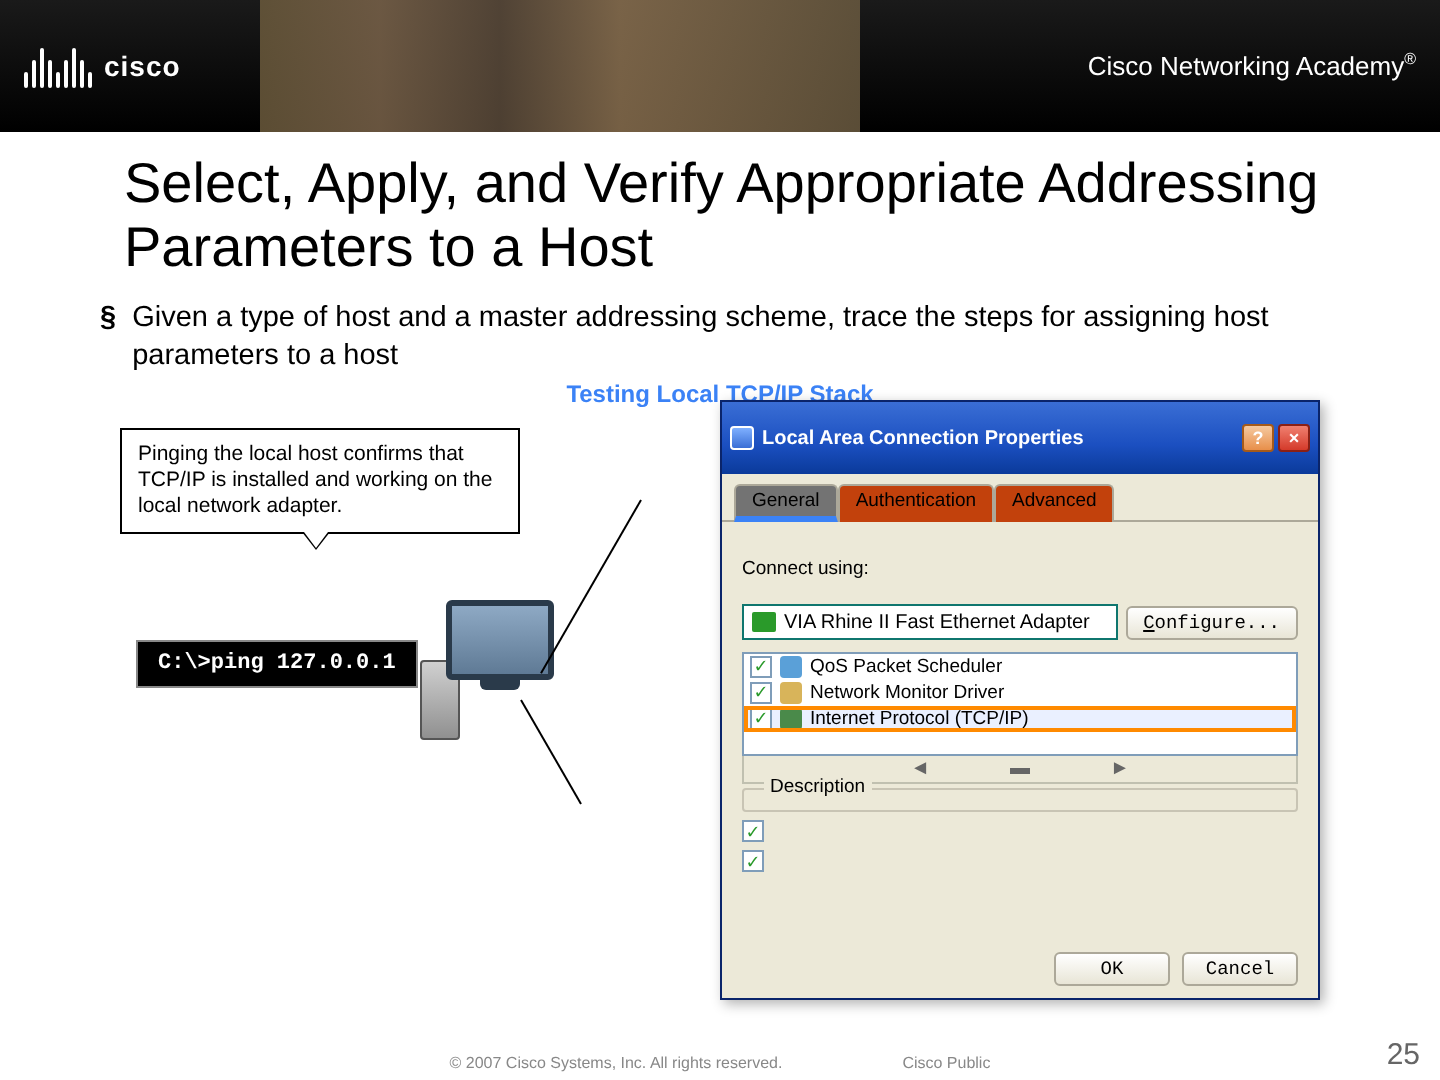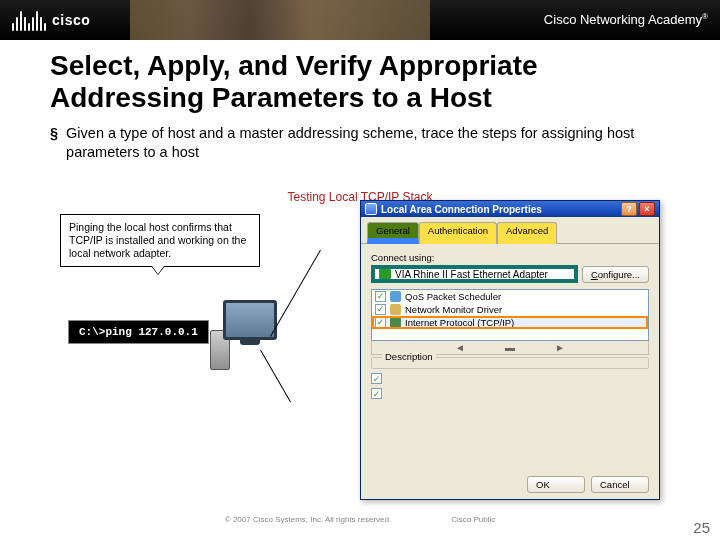--- a/index.html
+++ b/index.html
@@ -6,21 +6,21 @@
   body {
     width: 720px;
     height: 540px;
     font-family: Arial, Helvetica, sans-serif;
     background: #fff;
     position: relative;
     overflow: hidden;
   }
   .topbar {
     width: 100%;
-    height: 40px;
+    height: 66px;
     background: linear-gradient(#1a1a1a, #000);
     display: flex;
     align-items: center;
     justify-content: space-between;
     padding: 0 12px;
     position: relative;
   }
   .topbar::after {
     content: "";
     position: absolute;
@@ -55,24 +55,25 @@
     letter-spacing: 0.5px;
   }
   .academy {
     color: #fff;
     font-size: 13px;
     z-index: 2;
   }
   .academy sup { font-size: 8px; }
   .slide-title {
     font-size: 28px;
-    font-weight: bold;
+    font-weight: normal;
     color: #000;
     padding: 10px 50px 6px 50px;
     line-height: 1.15;
+    margin-left: 12px;
   }
   .bullet-area {
     padding: 4px 50px 0 50px;
   }
   .bullet {
     display: flex;
     gap: 8px;
     font-size: 14.5px;
     color: #000;
     line-height: 1.3;
@@ -80,23 +81,23 @@
   .bullet .marker { font-weight: bold; }
   .diagram {
     position: absolute;
     left: 60px;
     top: 190px;
     right: 60px;
     bottom: 34px;
   }
   .diag-title {
     text-align: center;
-    font-weight: normal;
+    font-weight: bold;
     font-size: 12px;
-    color: #b91c1c;
+    color: #3b82f6;
     margin-bottom: 8px;
   }
   .callout {
     position: absolute;
     background: #fff;
     border: 1px solid #000;
     font-size: 10.5px;
     padding: 6px 8px;
     width: 200px;
     line-height: 1.25;
@@ -169,21 +170,21 @@
     right: 0;
     top: 10px;
     width: 300px;
     height: 300px;
     background: #ece9d8;
     border: 1px solid #0a246a;
     font-size: 10px;
     box-shadow: 2px 2px 6px rgba(0,0,0,0.3);
   }
   .titlebar {
-    height: 16px;
+    height: 36px;
     background: linear-gradient(#3a6ed5, #1b4fc0 60%, #0a3a9a);
     color: #fff;
     display: flex;
     align-items: center;
     padding: 0 4px;
     font-weight: bold;
     font-size: 10px;
   }
   .titlebar .ticon {
     width: 12px; height: 12px; margin-right: 4px;
@@ -205,51 +206,52 @@
   .tabs {
     display: flex;
     gap: 0;
     padding: 4px 6px 0 6px;
     border-bottom: 1px solid #aca899;
   }
   .tab {
     padding: 2px 8px;
     border: 1px solid #aca899;
     border-bottom: none;
-    background: #fde047;
+    background: #c2410c;
     border-radius: 3px 3px 0 0;
     font-size: 9.5px;
     position: relative;
     top: 1px;
   }
-  .tab.active { background: #4d7c0f; z-index: 2; border-bottom: 6px solid #3b82f6; }
+  .tab.active { background: #737373; z-index: 2; border-bottom: 3px solid #3b82f6; }
   .dlg-body { padding: 6px 10px; }
-  .dlg-label { font-size: 9.5px; margin: 2px 0; }
+  .dlg-label { font-size: 9.5px; margin: 12px 0; }
   .adapter-row {
     display: flex; gap: 4px; align-items: center; margin-bottom: 6px;
   }
   .adapter-box {
     flex: 1;
-    border: 4px solid #0f766e;
+    border: 1px solid #0f766e;
     background: #fff;
     height: 18px;
     display: flex;
     align-items: center;
     padding: 0 4px;
     gap: 4px;
   }
   .nic-icon { width:12px; height:10px; background:#2a9a2a; border-radius:1px; }
   .btn {
     background: linear-gradient(#fff,#e8e5d6);
     border: 1px solid #aca899;
     border-radius: 3px;
     padding: 2px 8px;
     font-size: 9.5px;
     min-width: 58px;
-    text-align: left;
+    text-align: center;
+    font-family: Liberation Mono, monospace;
   }
   .items-list {
     border: 1px solid #7f9db9;
     background: #fff;
     height: 52px;
     overflow: hidden;
   }
   .items-list .row {
     display: flex; align-items: center; gap: 4px;
     padding: 1px 3px;
@@ -294,21 +296,21 @@
     display:inline-flex; align-items:center; justify-content:center;
     color:#2a9a2a; font-size:9px;
   }
   .dlg-footer {
     position:absolute; bottom:6px; right:10px;
     display:flex; gap:6px;
   }
 
   .footer {
     position: absolute;
-    bottom: 16px;
+    bottom: 4px;
     left: 0; right: 0;
     display: flex;
     justify-content: center;
     gap: 60px;
     font-size: 8px;
     color: #888;
   }
   .page-num {
     position: absolute;
     bottom: 4px; right: 10px;

